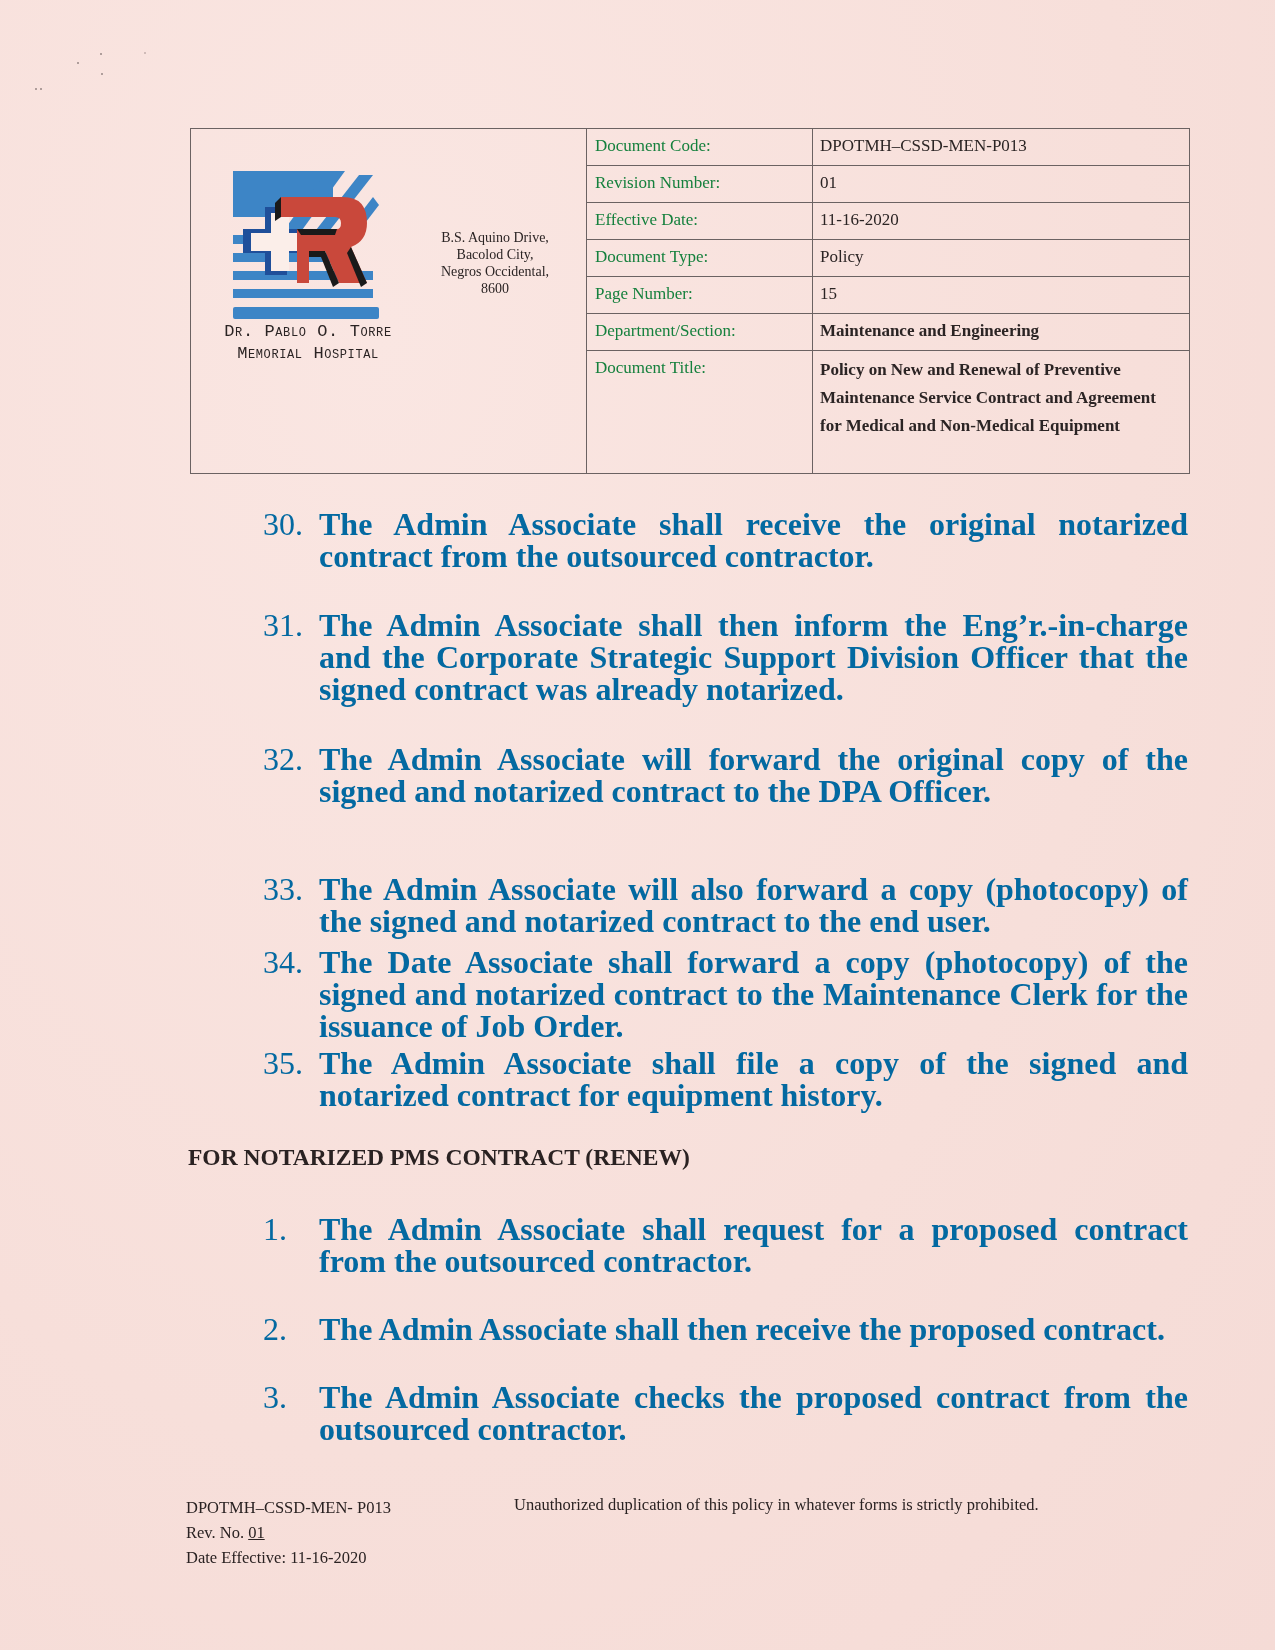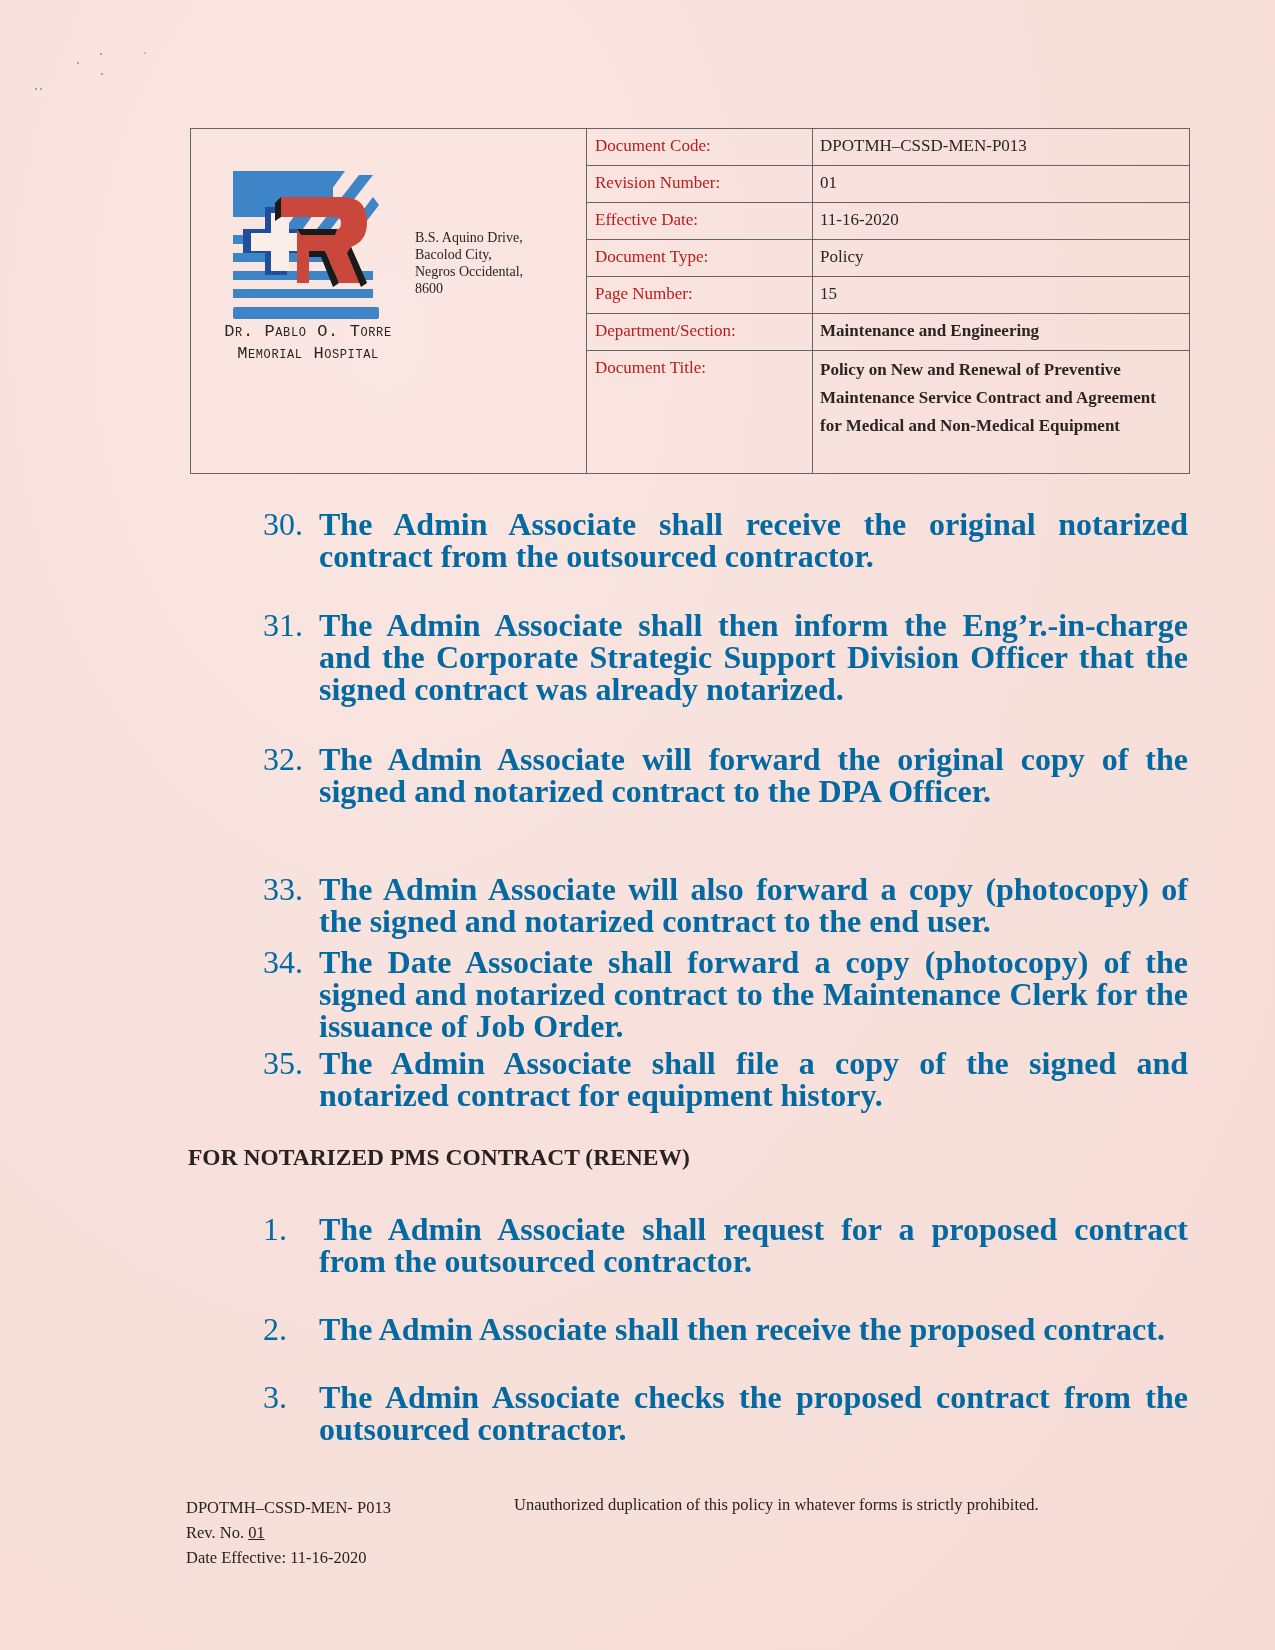--- a/index.html
+++ b/index.html
@@ -14,25 +14,25 @@
 
     
     .hdr { position: absolute; left: 190px; top: 128px; width: 1000px; height: 346px;
       border: 1.4px solid #6b6262; box-sizing: border-box; }
     .logo-cell { position: absolute; left: 0; top: 0; width: 395px; height: 100%; }
     .vline { position: absolute; top: 0; bottom: 0; width: 0; border-left: 1.2px solid #6b6262; }
     .logo { position: absolute; left: 36px; top: 38px; width: 154px; height: 154px; }
     .hosp-name { position: absolute; left: 12px; top: 192px; width: 210px; text-align: center;
       font-family: Liberation Mono, monospace; font-size: 17px; line-height: 22px;
       font-variant: small-caps; letter-spacing: .6px; color: #2b2424; }
-    .address { position: absolute; left: 224px; top: 100px; width: 160px; text-align: left;
+    .address { position: absolute; left: 224px; top: 100px; width: 160px; text-align: center;
       font-size: 14px; line-height: 17px; color: #2b2424; }
     .row { position: absolute; left: 396px; width: 603px; height: 37px;
       border-bottom: 1.2px solid #6b6262; box-sizing: border-box; }
-    .row .lbl { position: absolute; left: 8px; top: 7px; font-size: 17px; color: #b91c1c; }
+    .row .lbl { position: absolute; left: 8px; top: 7px; font-size: 17px; color: #15803d; }
     .row .val { position: absolute; left: 233px; top: 7px; font-size: 17px; color: #2b2424; }
     .row.last { border-bottom: none; height: 122px; }
     .row.last .val { font-weight: bold; line-height: 28px; top: 5px; width: 360px; }
     .bold { font-weight: bold; }
 
     
     .item { position: absolute; left: 263px; width: 925px; font-size: 32px; line-height: 32px;
       color: #0369a1; }
     .item .num { position: absolute; left: 0; top: 0; }
     .item .txt { display: block; margin-left: 56px; text-align: justify; font-weight: bold; }

